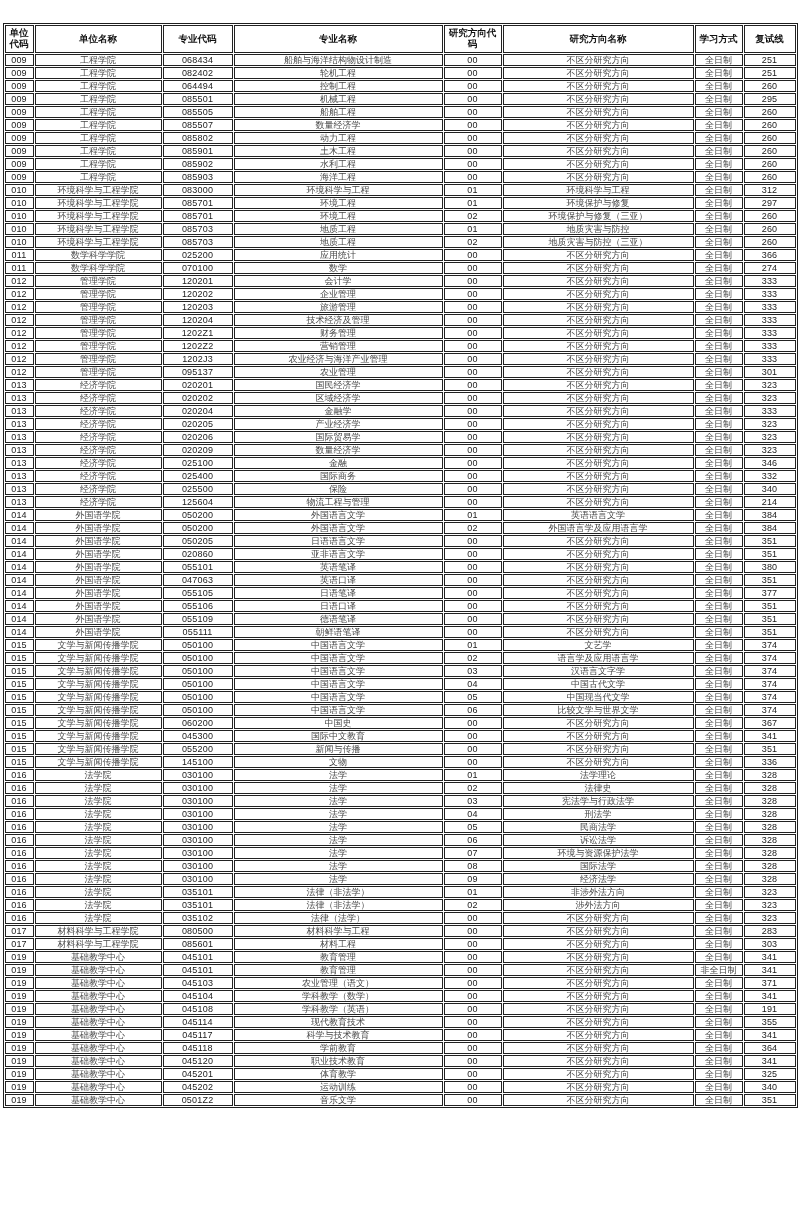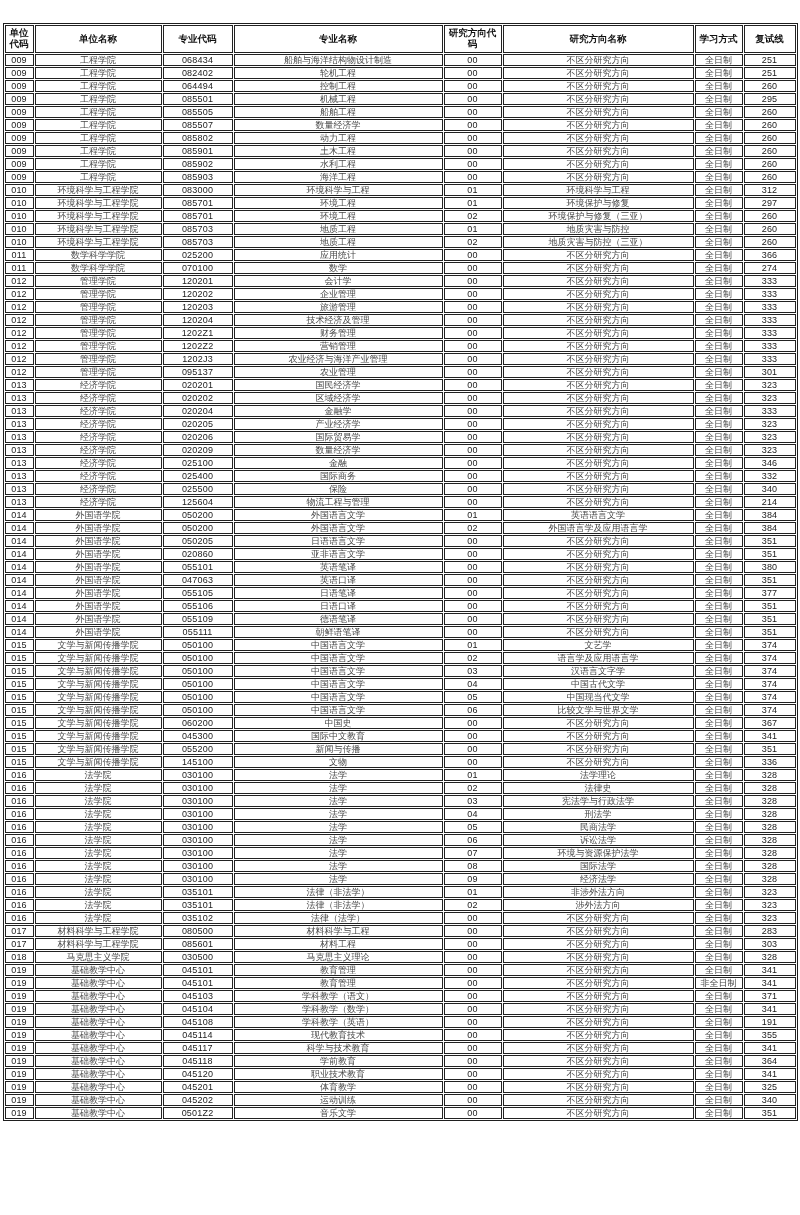--- a/index.html
+++ b/index.html
@@ -775,30 +775,20 @@
           <td class="num">017</td>
           <td>材料科学与工程学院</td>
           <td class="num">085601</td>
           <td>材料工程</td>
           <td class="num">00</td>
           <td>不区分研究方向</td>
           <td>全日制</td>
           <td class="num">303</td>
         </tr>
         <tr>
-          <td class="num">018</td>
-          <td>马克思主义学院</td>
-          <td class="num">030500</td>
-          <td>马克思主义理论</td>
-          <td class="num">00</td>
-          <td>不区分研究方向</td>
-          <td>全日制</td>
-          <td class="num">328</td>
-        </tr>
-        <tr>
           <td class="num">019</td>
           <td>基础教学中心</td>
           <td class="num">045101</td>
           <td>教育管理</td>
           <td class="num">00</td>
           <td>不区分研究方向</td>
           <td>全日制</td>
           <td class="num">341</td>
         </tr>
         <tr>
@@ -808,21 +798,21 @@
           <td>教育管理</td>
           <td class="num">00</td>
           <td>不区分研究方向</td>
           <td>非全日制</td>
           <td class="num">341</td>
         </tr>
         <tr>
           <td class="num">019</td>
           <td>基础教学中心</td>
           <td class="num">045103</td>
-          <td>学科教学（语文）</td>
+          <td>农业管理（语文）</td>
           <td class="num">00</td>
           <td>不区分研究方向</td>
           <td>全日制</td>
           <td class="num">371</td>
         </tr>
         <tr>
           <td class="num">019</td>
           <td>基础教学中心</td>
           <td class="num">045104</td>
           <td>学科教学（数学）</td>

